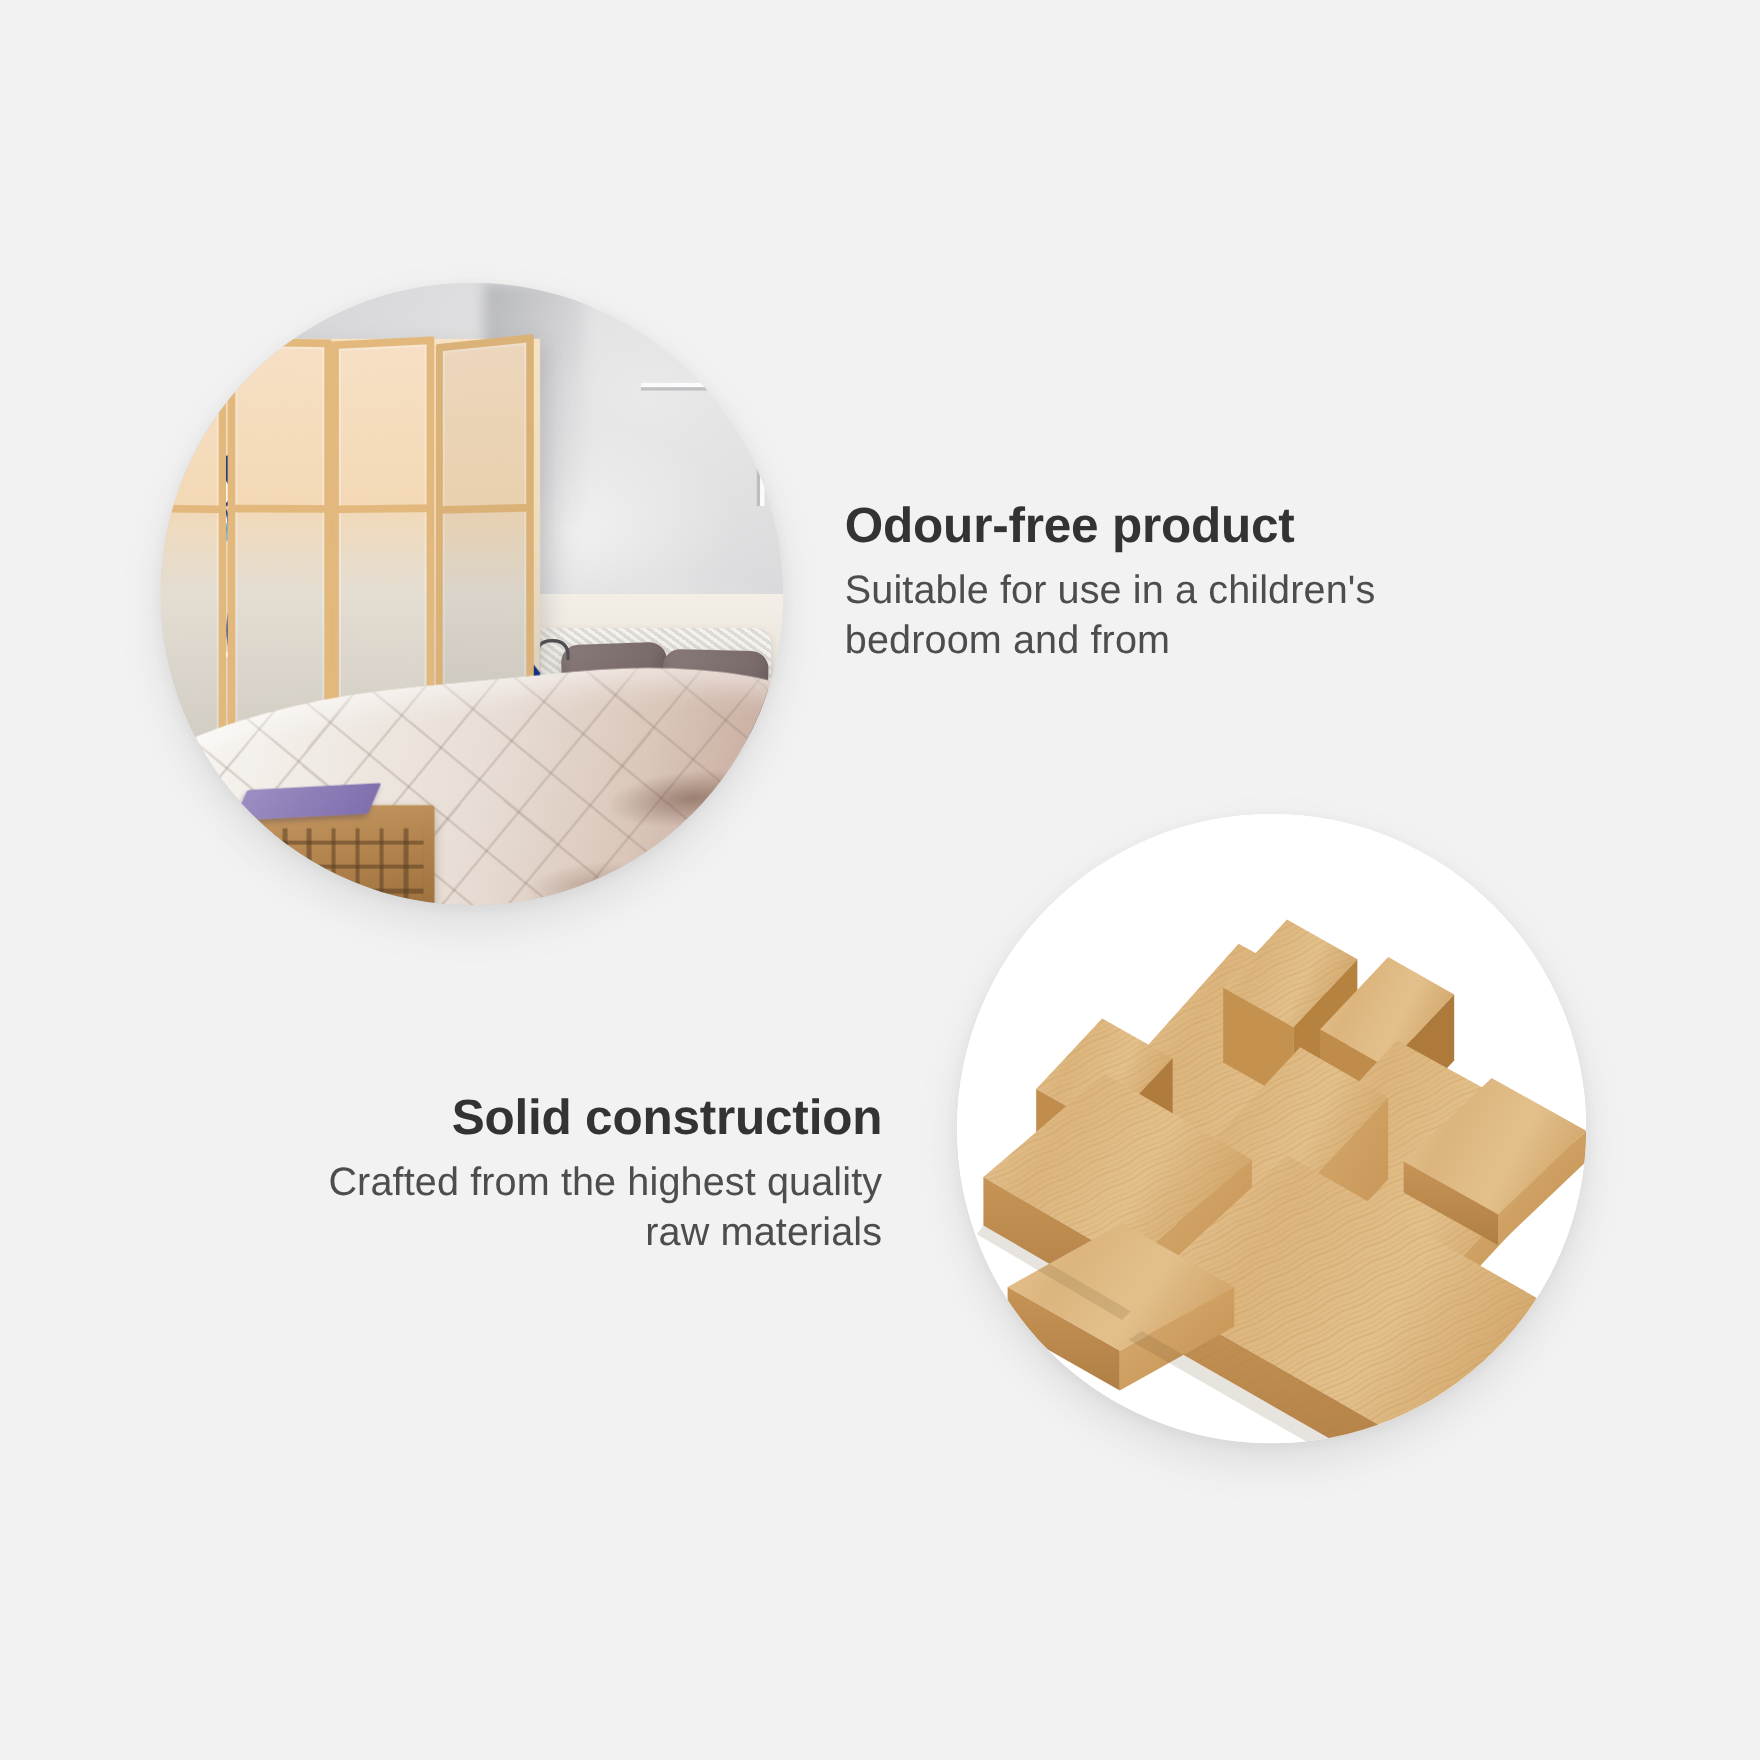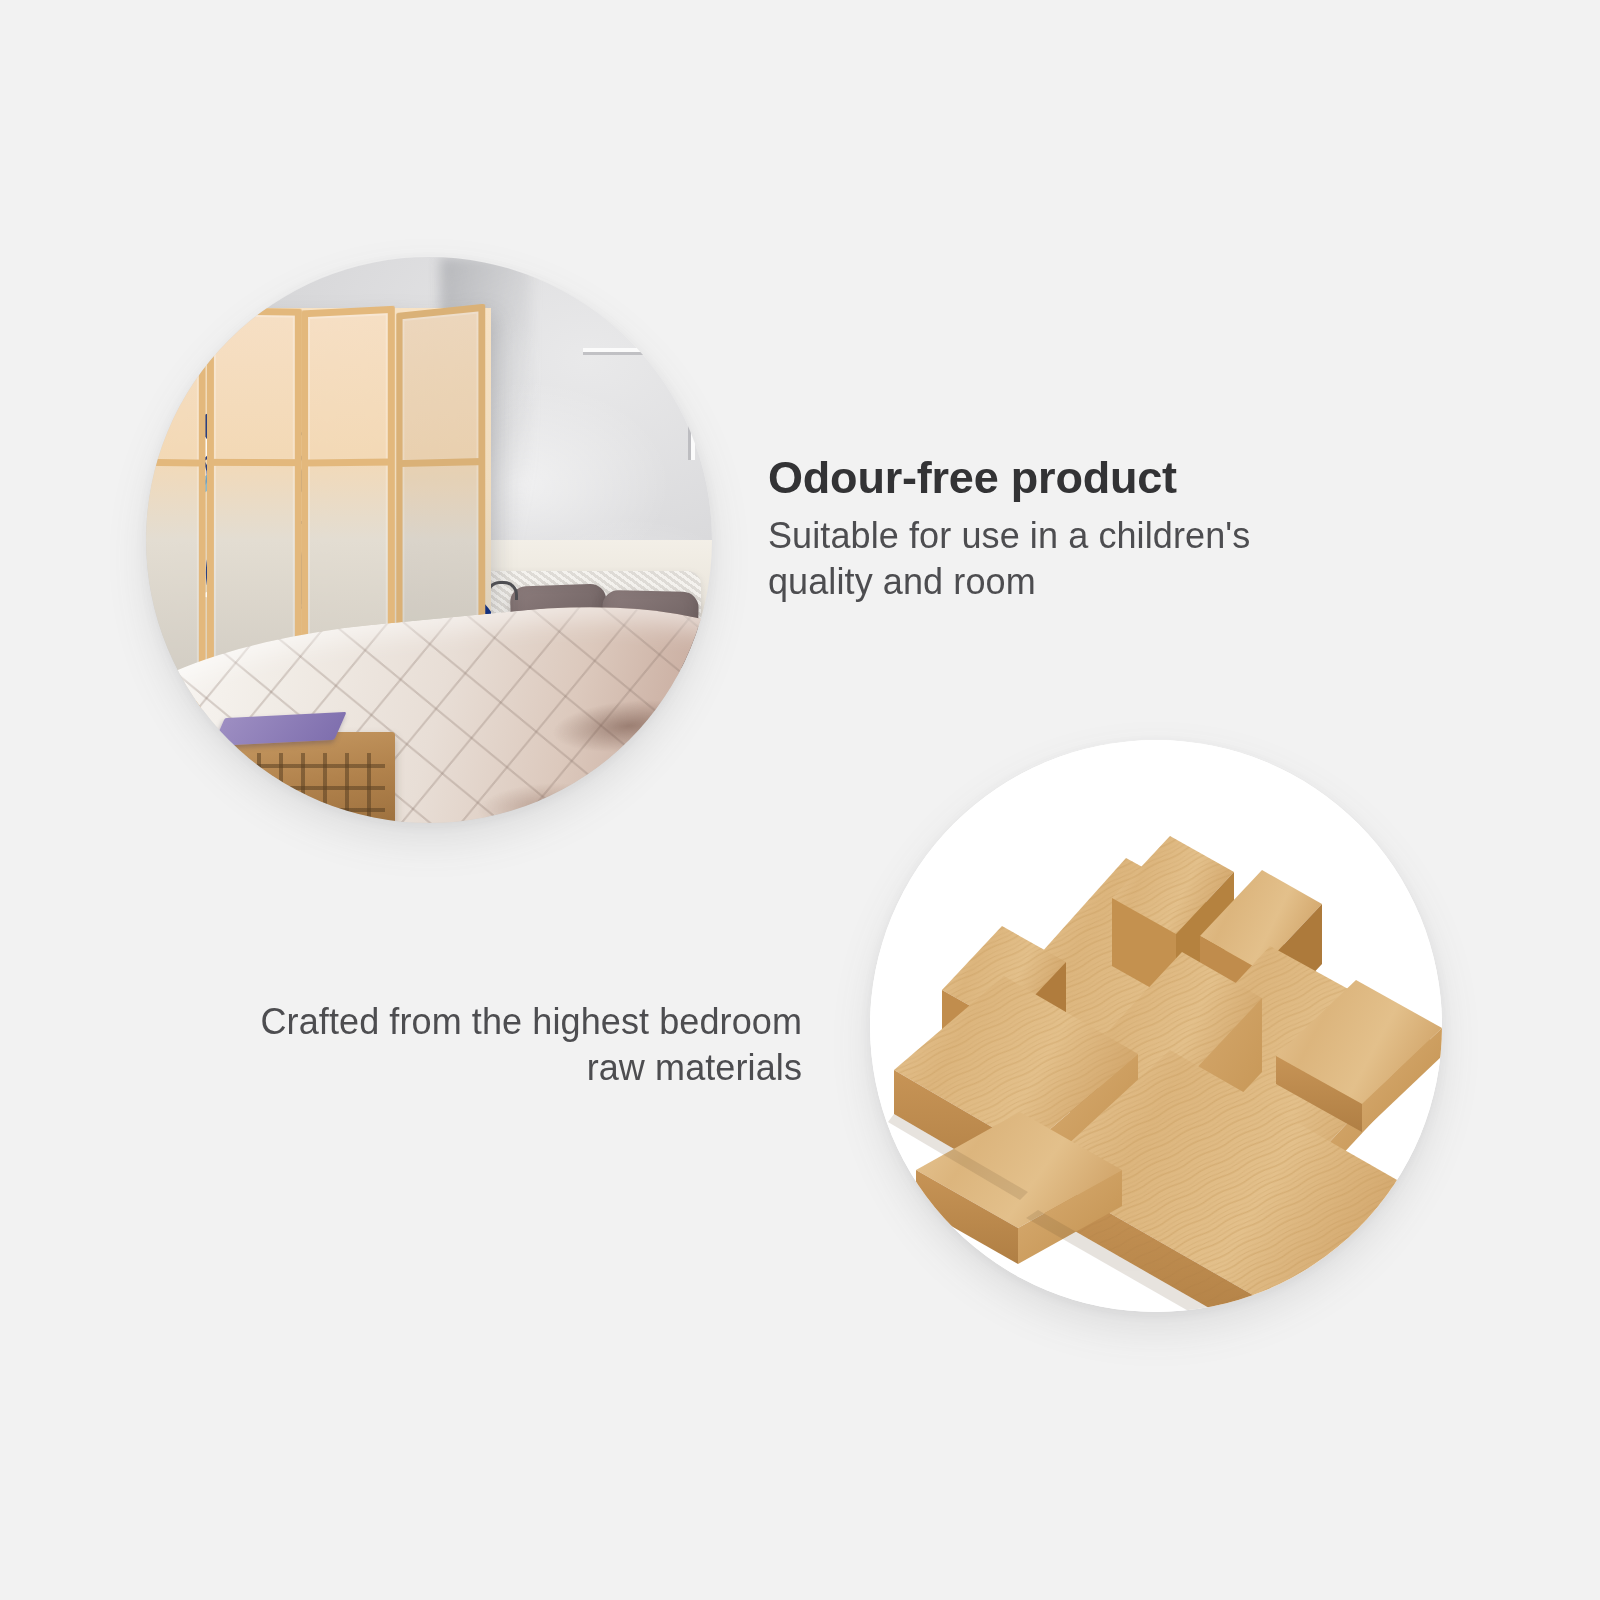--- a/index.html
+++ b/index.html
@@ -372,25 +372,26 @@
       </div>
 
       <div class="quilt"></div>
       <div class="chest"></div>
       <div class="book"></div>
     </div>
   </div>
 
   <div class="text-block" id="text-odour">
     <h2 class="feature-title">Odour-free product</h2>
-    <p class="feature-desc">Suitable for use in a children's quality and room</p>
+    <p class="feature-desc">Suitable for use in a children's bedroom and from</p>
   </div>
 
   <div class="text-block" id="text-solid">
-    <p class="feature-desc">Crafted from the highest bedroom raw materials</p>
+    <h2 class="feature-title">Solid construction</h2>
+    <p class="feature-desc">Crafted from the highest quality raw materials</p>
   </div>
 
   <div class="medallion" id="medallion-timber">
     <div class="photo">
       <div class="timber-bg"></div>
       <svg class="timber-svg" viewBox="0 0 572 572">
         <defs>
           <linearGradient id="topFace" x1="0" y1="0" x2="1" y2="0.4">
             <stop offset="0" stop-color="#e7c695"></stop>
             <stop offset="0.35" stop-color="#dcb57d"></stop>

